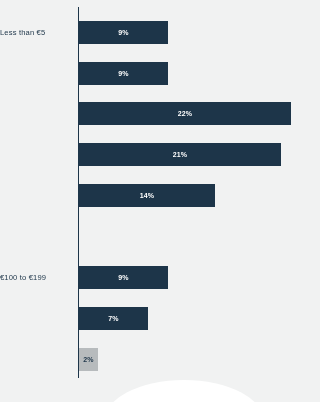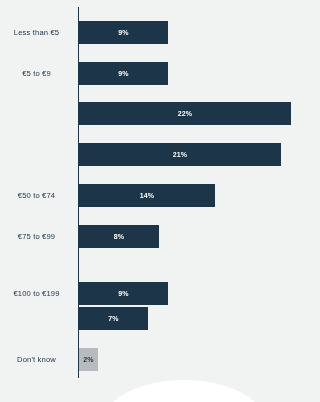--- a/index.html
+++ b/index.html
@@ -54,21 +54,21 @@
     width: 316px;
     height: 23px;
   }
   .cat-label {
     position: absolute;
     left: 0;
     top: 0;
     width: 73px;
     height: 23px;
     line-height: 23px;
-    text-align: center;
+    text-align: left;
     font-size: 7.6px;
     color: #1d3549;
     letter-spacing: 0.15px;
     white-space: nowrap;
   }
   .bar {
     position: absolute;
     left: 79px;
     top: 0;
     height: 23px;
@@ -105,66 +105,57 @@
     <div id="axis-line"></div>
 
     <div class="bar-row" style="top:21px">
       <div class="cat-label">Less than €5</div>
       <div class="bar" style="width:89px">
         <div class="bar-value">9%</div>
       </div>
     </div>
 
     <div class="bar-row" style="top:62px">
-      <div class="cat-label">€5 to €9</div>
       <div class="bar" style="width:89px">
         <div class="bar-value">9%</div>
       </div>
     </div>
 
     <div class="bar-row" style="top:102px">
       <div class="bar" style="width:212px">
         <div class="bar-value">22%</div>
       </div>
     </div>
 
     <div class="bar-row" style="top:143px">
       <div class="bar" style="width:202px">
         <div class="bar-value">21%</div>
       </div>
     </div>
 
     <div class="bar-row" style="top:184px">
-      <div class="cat-label">€50 to €74</div>
       <div class="bar" style="width:136px">
         <div class="bar-value">14%</div>
       </div>
     </div>
 
-    <div class="bar-row" style="top:225px">
-      <div class="cat-label">€75 to €99</div>
-      <div class="bar" style="width:80px">
-        <div class="bar-value">8%</div>
-      </div>
-    </div>
 
-    <div class="bar-row" style="top:282px">
+    <div class="bar-row" style="top:266px">
       <div class="cat-label">€100 to €199</div>
       <div class="bar" style="width:89px">
         <div class="bar-value">9%</div>
       </div>
     </div>
 
     <div class="bar-row" style="top:307px">
       <div class="bar" style="width:69px">
         <div class="bar-value">7%</div>
       </div>
     </div>
 
     <div class="bar-row" style="top:348px">
-      <div class="cat-label">Don't know</div>
       <div class="bar muted" style="width:19px">
         <div class="bar-value">2%</div>
       </div>
     </div>
 
   </div>
 </div>
 
 </body></html>

